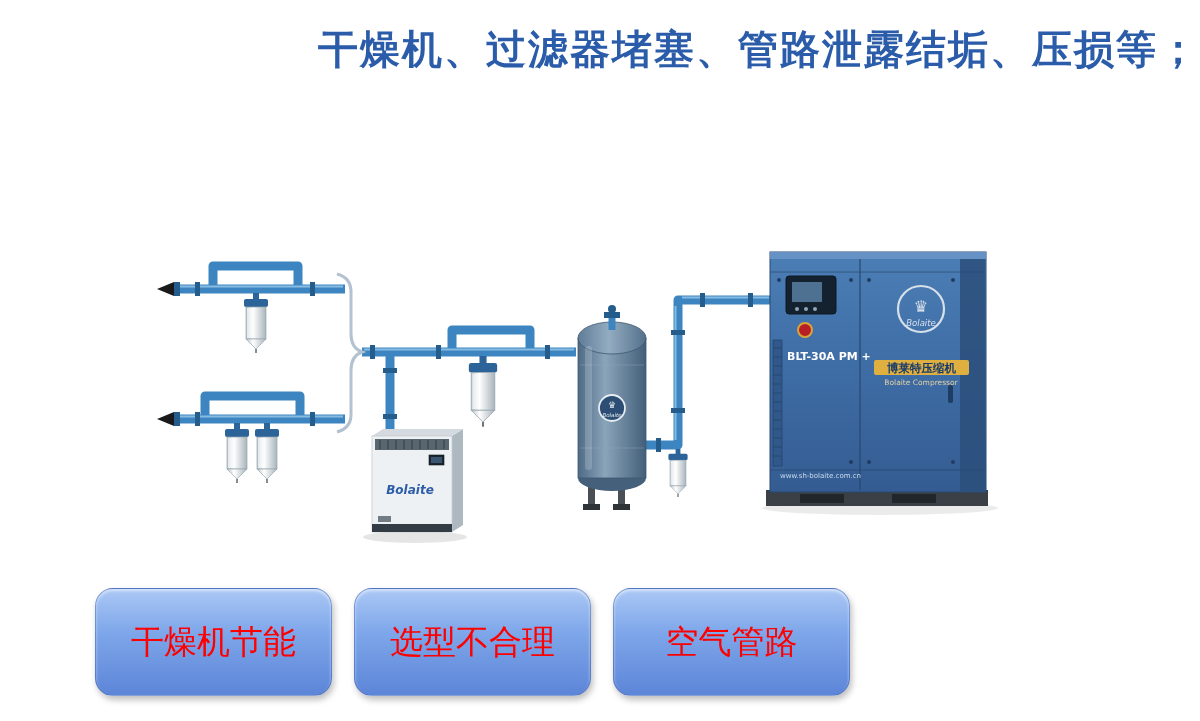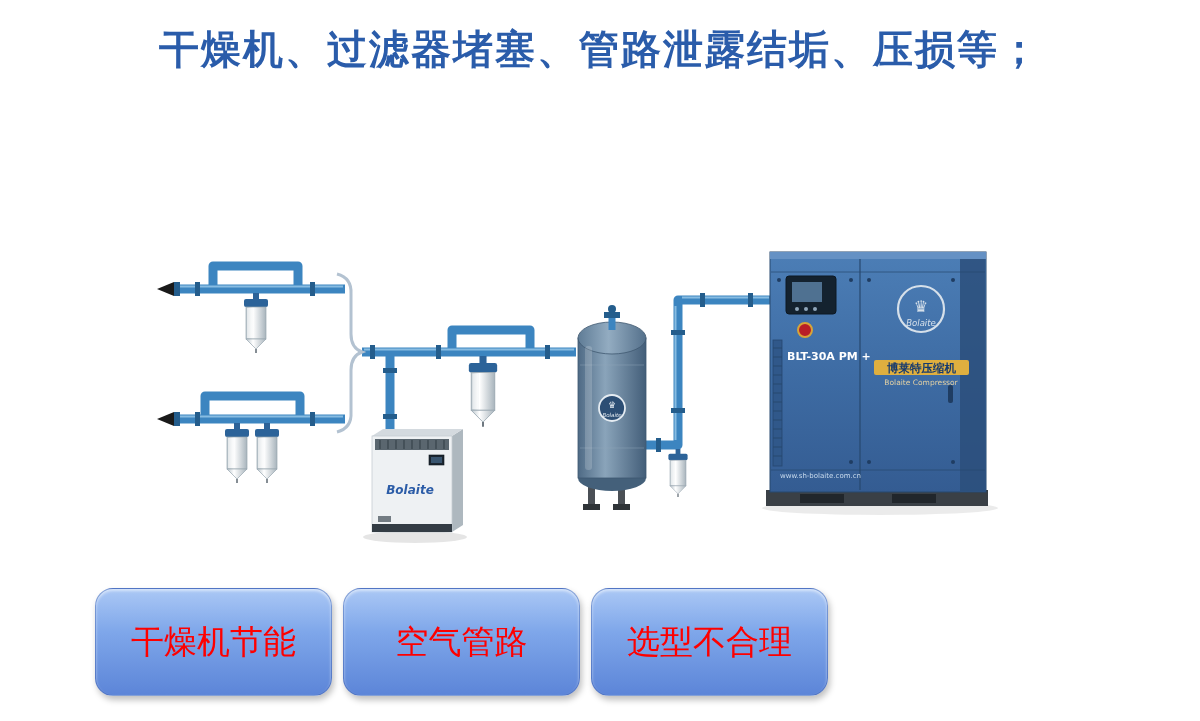--- a/index.html
+++ b/index.html
@@ -1,29 +1,29 @@
 <!DOCTYPE html>
 <html><head>
 <meta charset="utf-8">
 <style>
   html,body{margin:0;padding:0;}
   body{width:1200px;height:721px;background:#ffffff;position:relative;overflow:hidden;
        font-family:"Liberation Sans",sans-serif;}
-  .title{position:absolute;top:22px;left:0;width:100%;text-align:center;margin:0;
+  .title{position:absolute;top:22px;left:0;width:100%;text-align:right;margin:0;
          font-family:"Liberation Serif",serif;font-weight:700;font-size:40px;
          color:#2A5CAA;letter-spacing:2px;}
   .diagram{position:absolute;left:0;top:245px;width:1200px;height:300px;}
   svg{display:block;}
   svg text{font-family:"DejaVu Sans",sans-serif;}
   .script{font-style:italic;}
   .pipe{fill:none;stroke:#3C85C0;stroke-width:9;stroke-linejoin:round;}
   .pipe7{fill:none;stroke:#3C85C0;stroke-width:7;stroke-linejoin:round;}
   .hi{stroke:#8FC2E6;stroke-width:2;fill:none;opacity:.9;}
   .flange{fill:#245D8C;}
-  .btn-row{position:absolute;left:95px;top:588px;width:1015px;display:flex;gap:11px;}
+  .btn-row{position:absolute;left:95px;top:588px;width:1015px;display:flex;gap:22px;}
   .btn{width:235px;height:106px;border-radius:18px;display:flex;align-items:center;justify-content:center;
        font-family:"Liberation Serif",serif;font-size:33px;color:#FE0000;
        background:linear-gradient(180deg,#ABC8F5 0%,#7FA7EA 40%,#5C85D8 100%);
        box-shadow:2px 4px 6px rgba(0,0,0,.25), inset 0 2px 3px rgba(255,255,255,.55);
        border:1px solid rgba(60,90,160,.35);cursor:pointer;}
 </style>
 </head>
 <body>
 
 <h1 class="title">干燥机、过滤器堵塞、管路泄露结垢、压损等；</h1>
@@ -188,15 +188,15 @@
     <text x="921.5" y="371.5" font-size="11.5" font-weight="bold" fill="#163A6E" text-anchor="middle">博莱特压缩机</text>
     <text x="921" y="385" font-size="7.5" fill="#E3D1A4" text-anchor="middle">Bolaite Compressor</text>
     <text x="780" y="478" font-size="7" fill="#C9DBEE">www.sh-bolaite.com.cn</text>
     <rect x="948" y="385" width="5" height="18" rx="2" fill="#1F3D63"></rect>
   </g>
 </svg>
 </div>
 
 <div class="btn-row">
   <div class="btn">干燥机节能</div>
+  <div class="btn">选型不合理</div>
   <div class="btn">空气管路</div>
-  <div class="btn">选型不合理</div>
 </div>
 
 </body></html>

